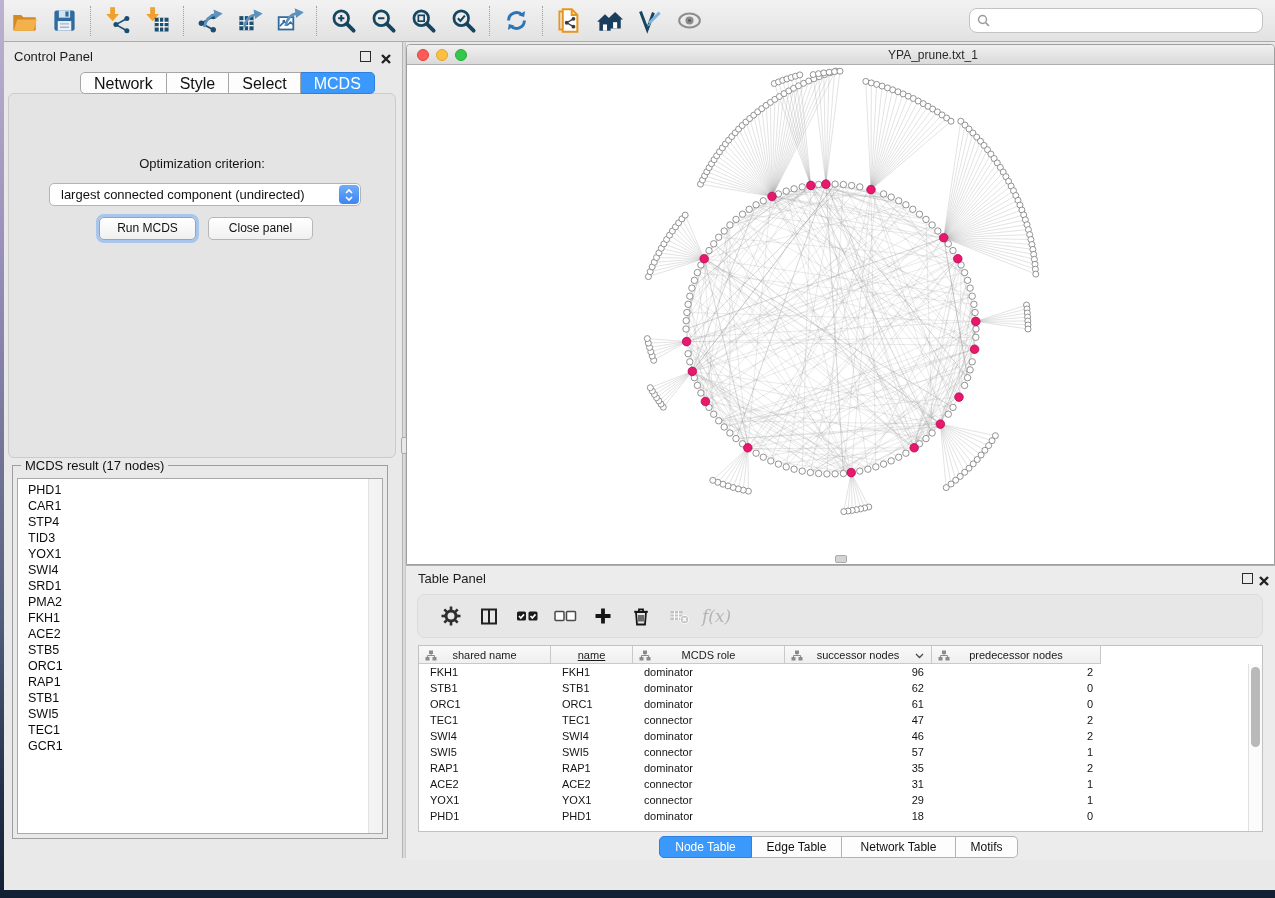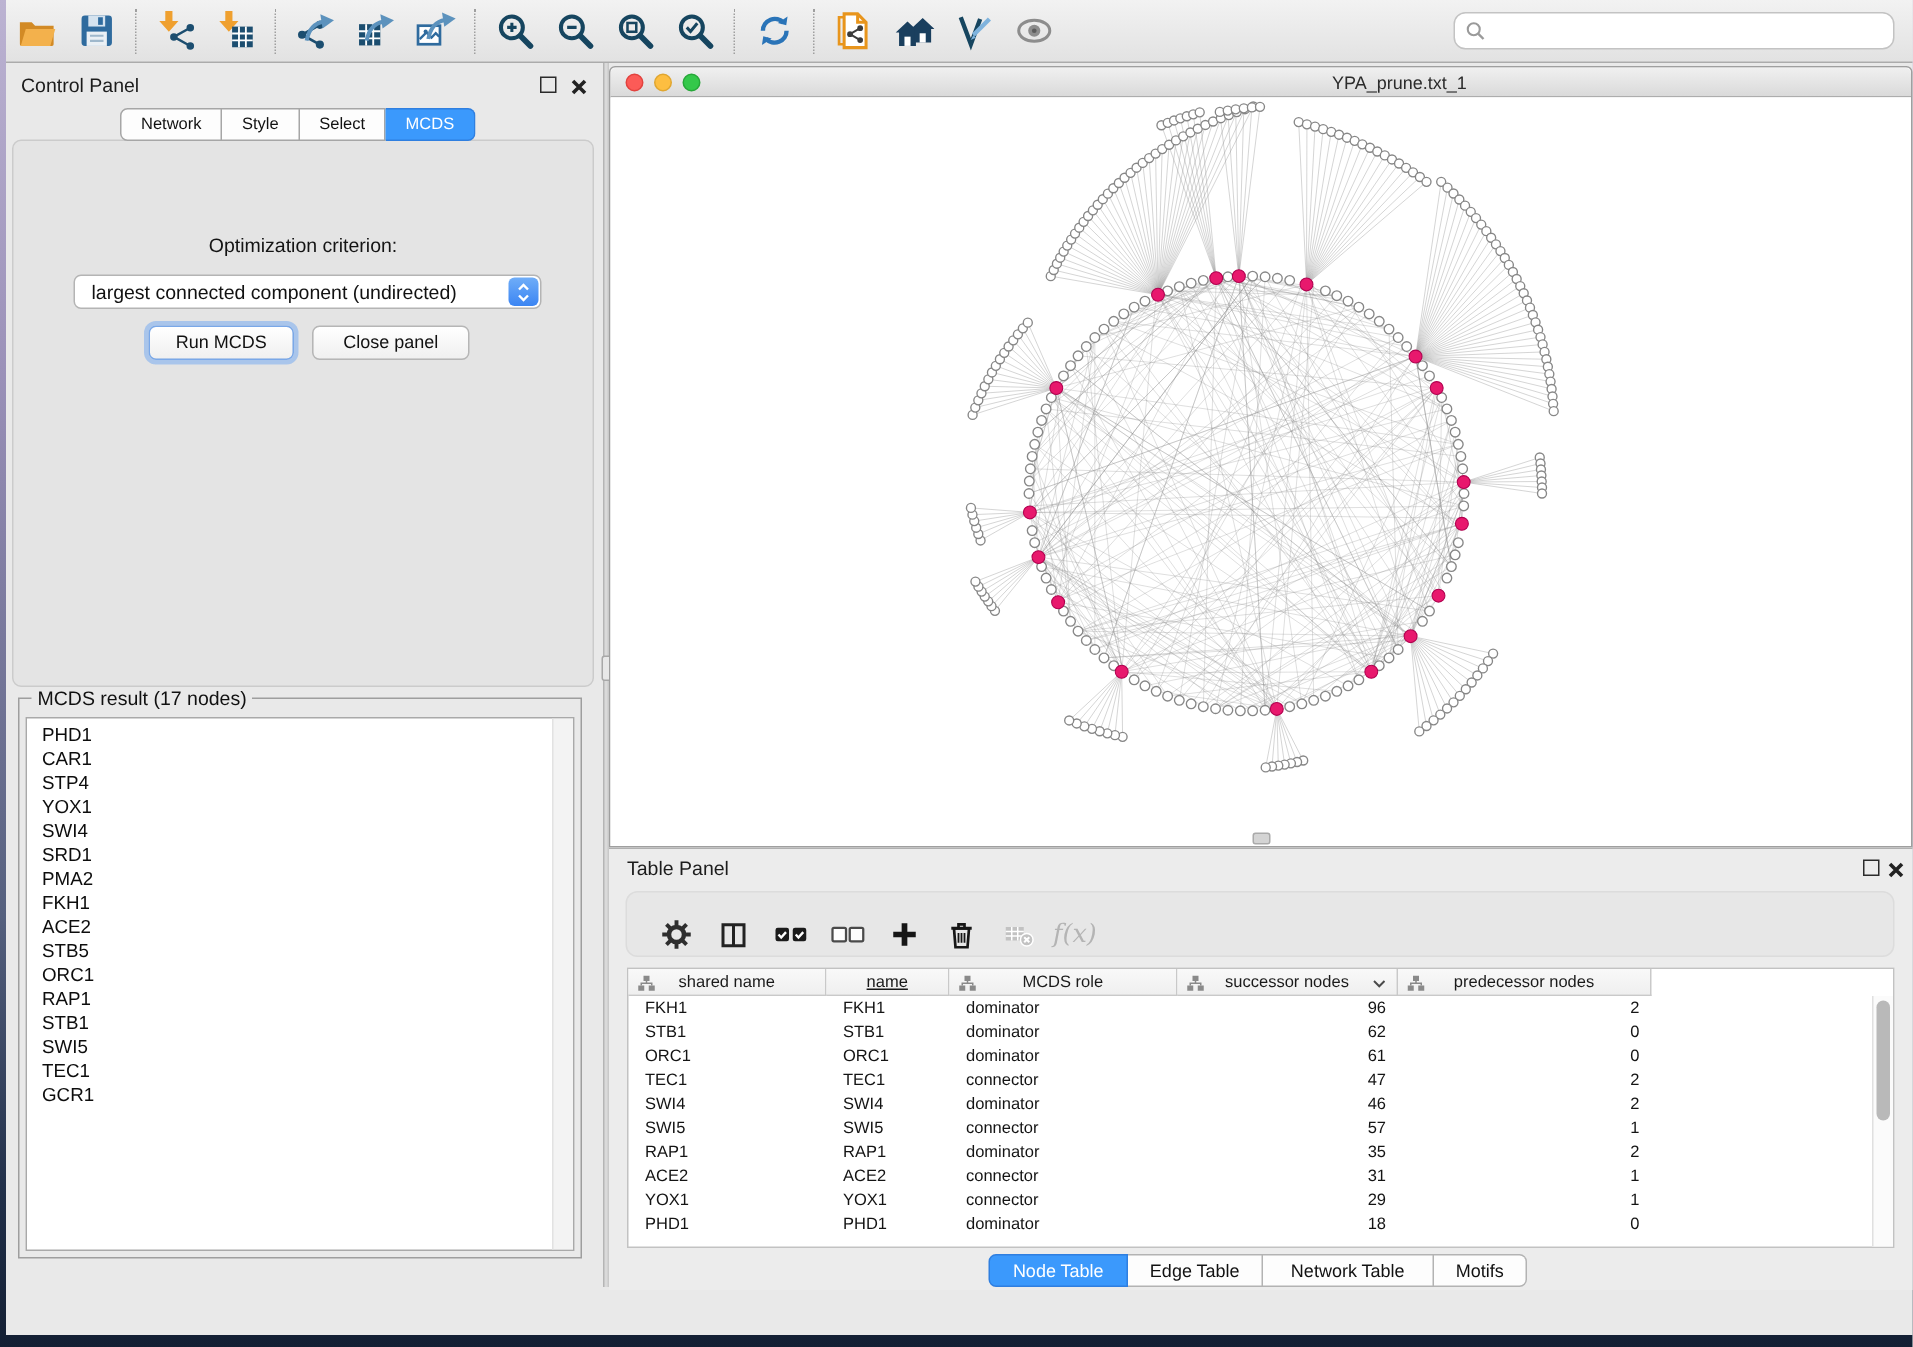--- a/index.html
+++ b/index.html
@@ -20,21 +20,21 @@
 
   
   .control-panel { position:absolute; left:0; top:42px; width:398px; height:816px; background:#e9e9e9; }
   .cp-header { position:absolute; left:0; top:0; width:100%; height:28px; }
   .panel-title { position:absolute; left:10px; top:7px; font-size:13px; color:#1c1c1c; }
   .float-btn { position:absolute; width:11px; height:11px; border:1.5px solid #2b2b2b; top:9px; }
   .close-btn { position:absolute; width:12px; height:12px; top:9px; }
   .cp-header .float-btn { left:356px; } .cp-header .close-btn { left:376px; }
 
   .cp-tabs { position:absolute; left:76px; top:30px; height:22px; display:flex; z-index:3; }
-  .tab { height:22px; padding:0 13px; font-size:11px; line-height:21px; background:#fdfdfd;
+  .tab { height:22px; padding:0 13px; font-size:16px; line-height:21px; background:#fdfdfd;
     border:1px solid #a6a6a6; border-left:none; color:#111; }
   .tab:first-child { border-left:1px solid #a6a6a6; border-radius:5px 0 0 5px; }
   .tab:last-child { border-radius:0 5px 5px 0; }
   .tab.active { background:#3b99fc; color:#fff; border-color:#2f7fe0; }
 
   .cp-inner { position:absolute; left:4px; top:51px; width:388px; height:365px;
     background:#e4e4e4; border:1px solid #cbcbcb; border-radius:6px; }
   .opt-label { position:absolute; left:0; top:62px; width:100%; text-align:center; font-size:13px; color:#141414; }
   .dropdown { position:absolute; left:40px; top:89px; width:312px; height:23px; background:#fff;
     border:1px solid #b4b4b4; border-radius:5px; font-size:13px; }
@@ -71,21 +71,21 @@
   .net-canvas { position:absolute; left:0; top:20px; width:867px; height:499px; background:#fff; overflow:hidden; }
   .net-canvas svg { display:block; }
   .hsplit-handle { position:absolute; left:428px; bottom:1px; width:12px; height:8px; background:#d4d4d4; border:1px solid #aaa; border-radius:2px; }
 
   
   .table-panel { position:absolute; left:0; top:523px; width:869px; height:295px; background:#ececec; border-top:1px solid #b0b0b0; }
   .tp-header { position:absolute; top:0; left:0; width:100%; height:26px; }
   .tp-header .panel-title { left:12px; top:5px; }
   .tp-header .float-btn { left:836px; top:7px; } .tp-header .close-btn { left:852px; top:7px; }
   .tp-toolbar { position:absolute; left:11px; top:28px; width:846px; height:44px; background:#e7e7e7; border:1px solid #dcdcdc; border-radius:8px; display:flex; align-items:center; padding-left:14px; }
-  .tp-btn { width:38px; height:34px; display:flex; align-items:flex-end; justify-content:center; }
+  .tp-btn { width:38px; height:34px; display:flex; align-items:center; justify-content:center; }
 
   .tbl { position:absolute; left:12px; top:79px; width:845px; height:187px; background:#fff; border:1px solid #c2c2c2; }
   #tbl-head { position:absolute; left:0; top:0; height:18px; display:flex; }
   .th { position:relative; height:18px; background:linear-gradient(#f9f9f9,#efefef); border-right:1px solid #c9c9c9; border-bottom:1px solid #c9c9c9;
     display:flex; align-items:center; justify-content:center; font-size:11px; color:#1a1a1a; }
   .th .tree-ic { position:absolute; left:6px; top:4px; }
   .th .chev-ic { position:absolute; right:7px; top:7px; }
   #tbl-rows { position:absolute; left:0; top:18px; }
   .tr { display:flex; height:16px; }
   .td { font-size:11px; line-height:16px; color:#141414; white-space:nowrap; overflow:hidden; }
@@ -304,20 +304,21 @@
         <div class="mac-btn btn-close">Close panel</div>
       </div>
     </div>
     <div class="fieldset">
       <span class="legend">MCDS result (17 nodes)</span>
       <div class="mcds-box">
         <div id="mcds-list">
             <div class="mcds-item">PHD1</div>
             <div class="mcds-item">CAR1</div>
             <div class="mcds-item">STP4</div>
+            <div class="mcds-item">TID3</div>
             <div class="mcds-item">YOX1</div>
             <div class="mcds-item">SWI4</div>
             <div class="mcds-item">SRD1</div>
             <div class="mcds-item">PMA2</div>
             <div class="mcds-item">FKH1</div>
             <div class="mcds-item">ACE2</div>
             <div class="mcds-item">STB5</div>
             <div class="mcds-item">ORC1</div>
             <div class="mcds-item">RAP1</div>
             <div class="mcds-item">STB1</div>

